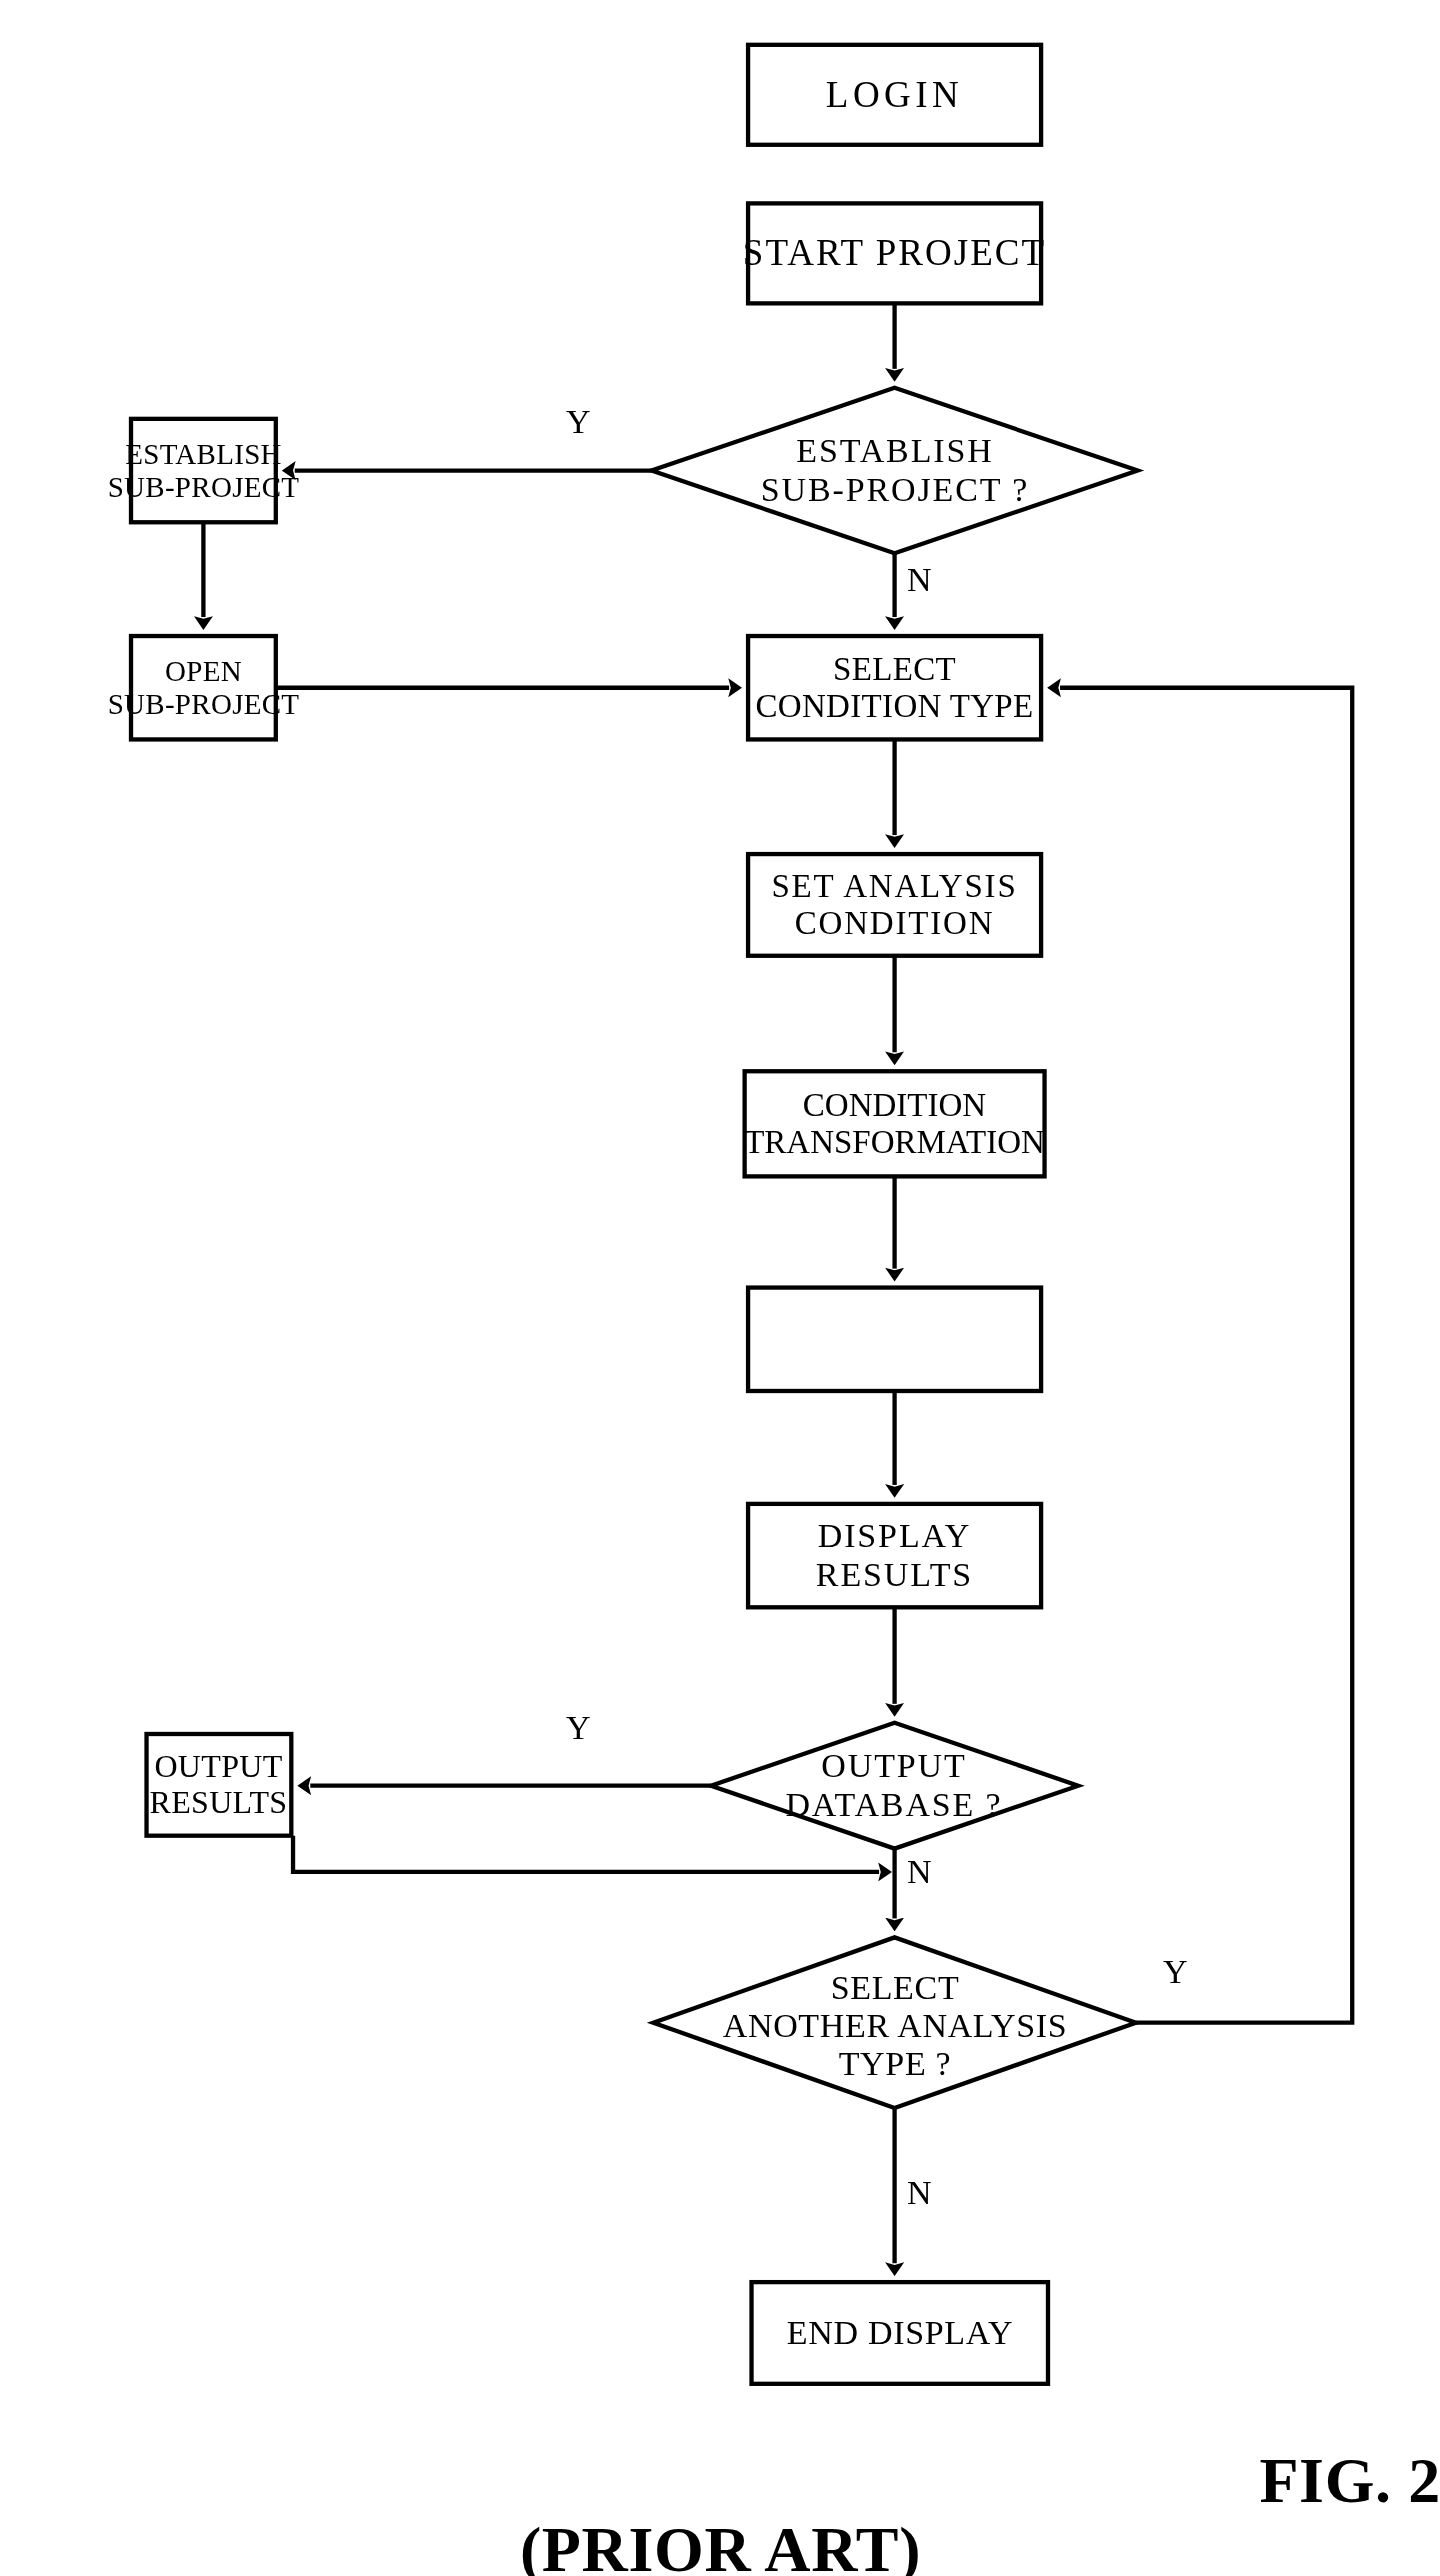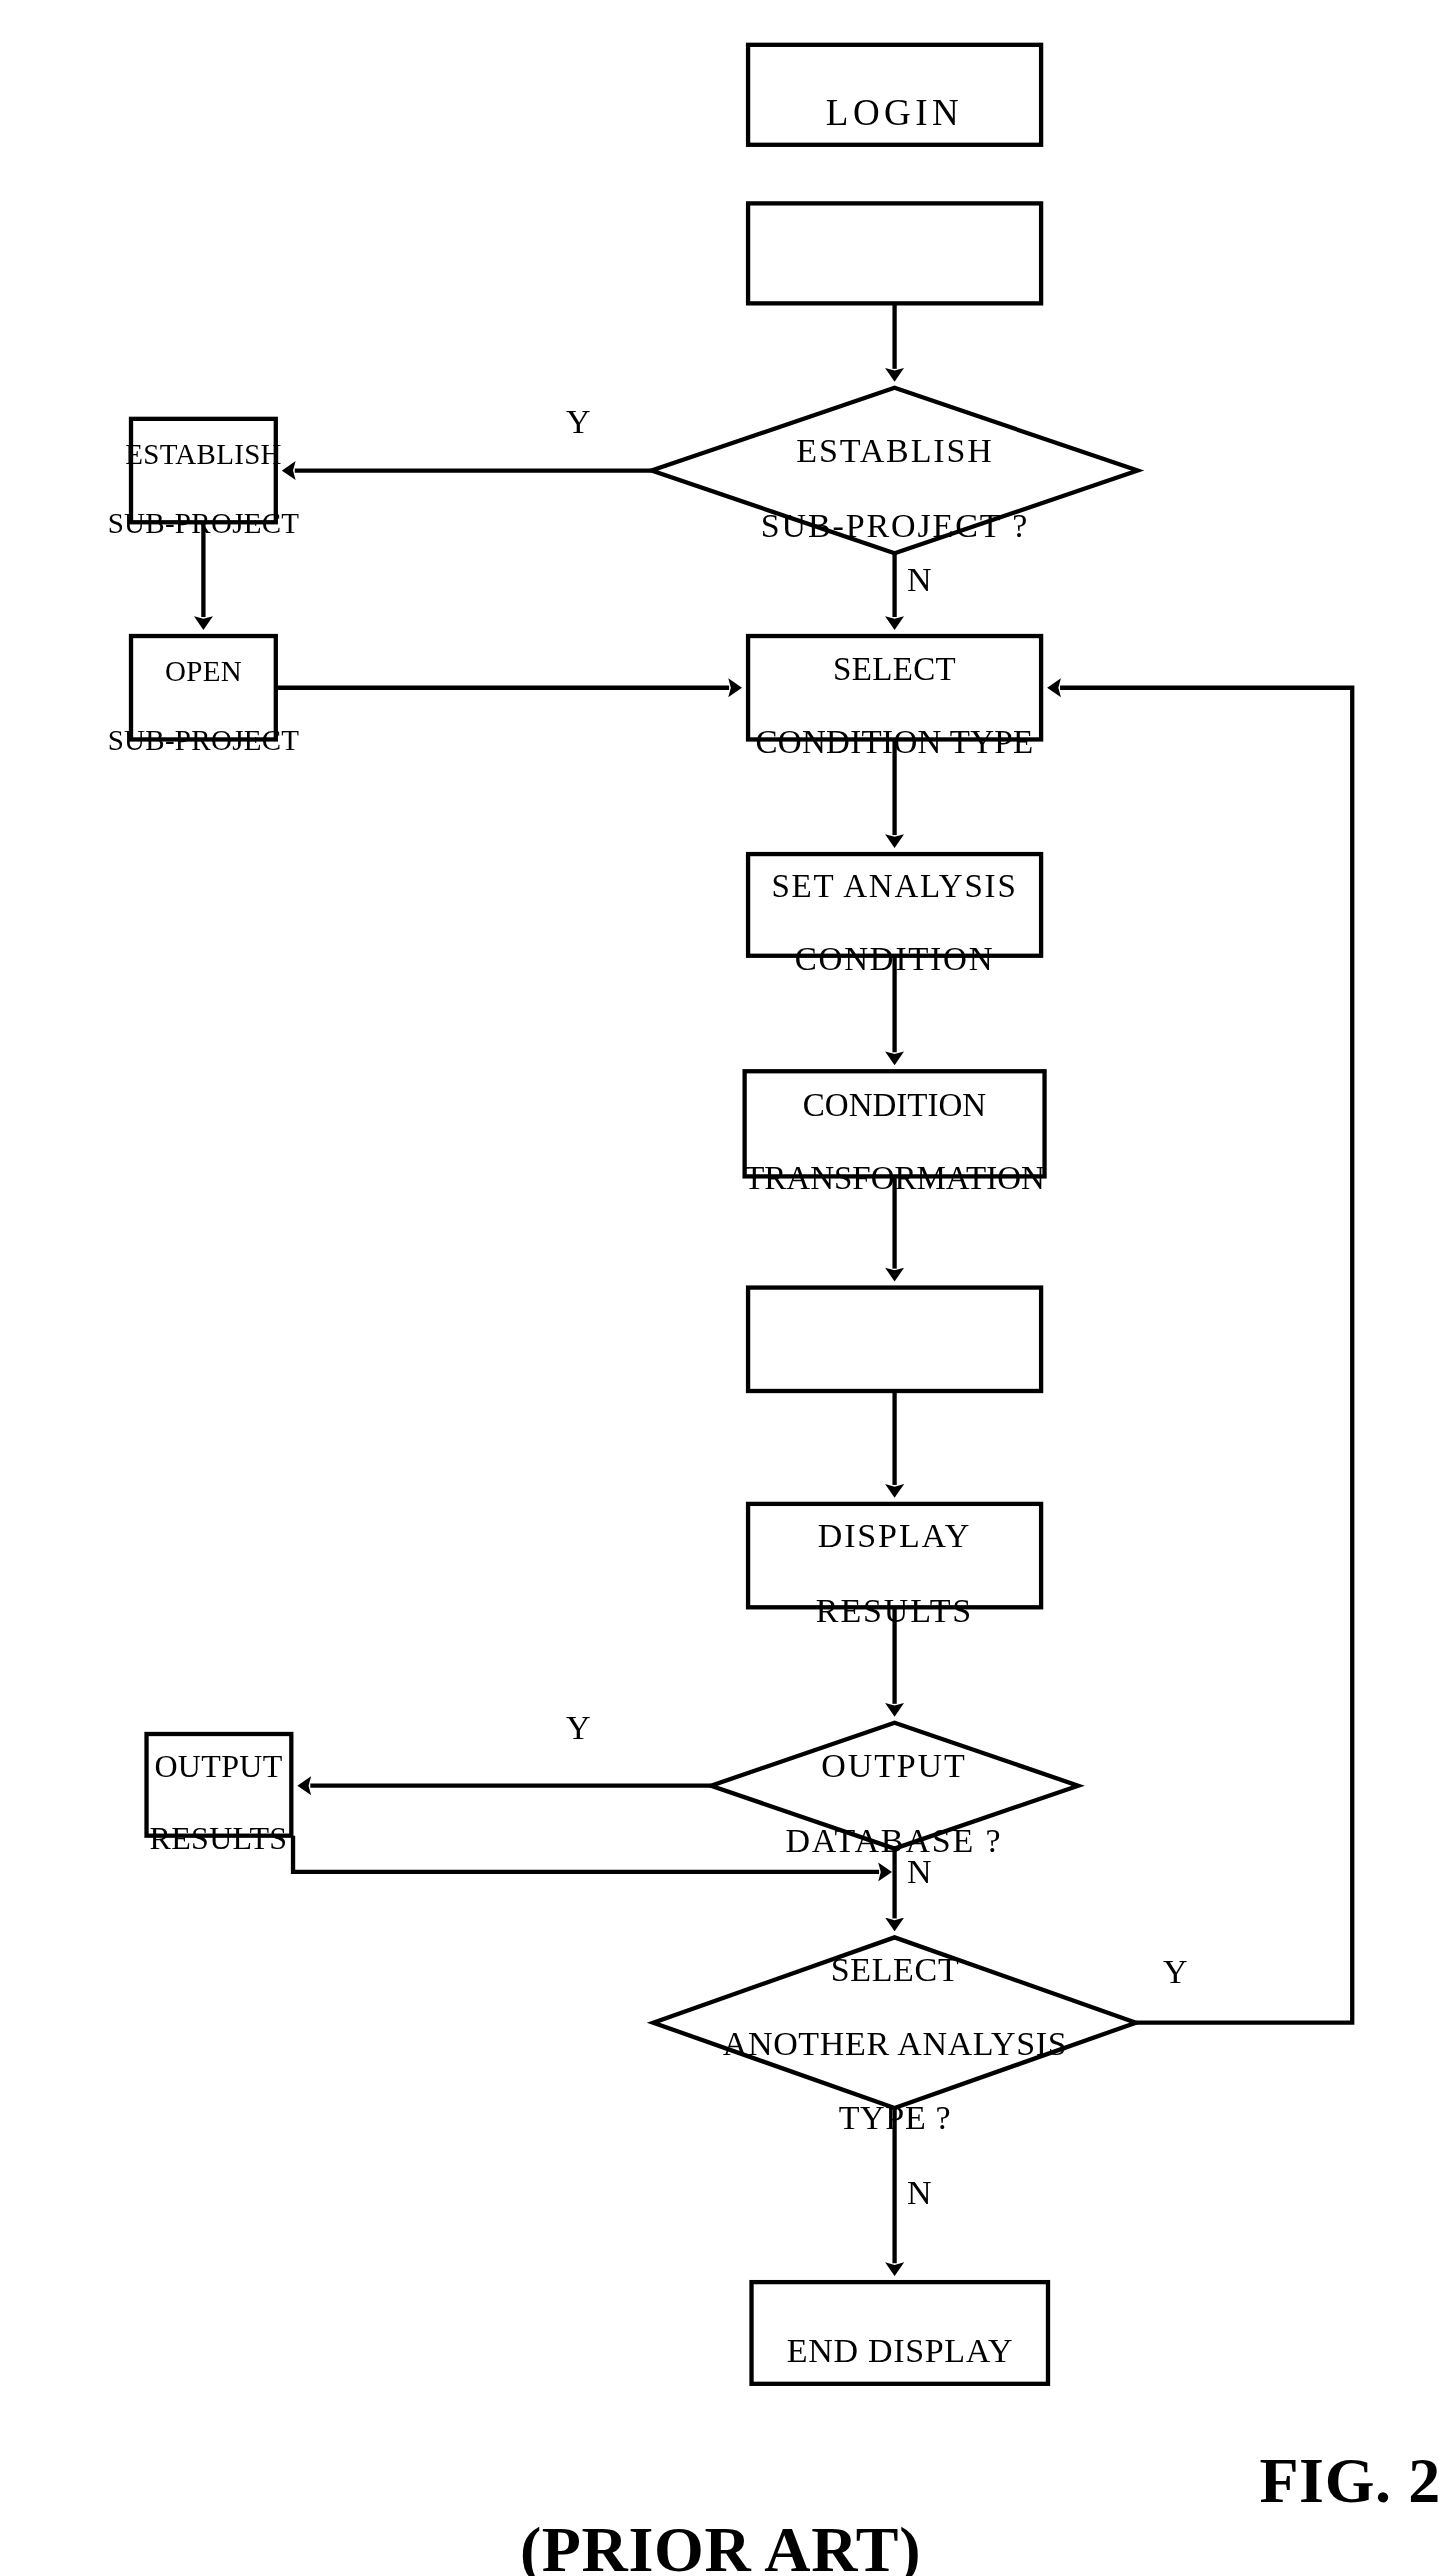--- a/index.html
+++ b/index.html
@@ -29,21 +29,21 @@
     align-items: center;
     justify-content: center;
     text-align: center;
     color: #000000;
     font-family: "Liberation Serif", "DejaVu Serif", serif;
     letter-spacing: 0.055em;
     line-height: 1.12;
     white-space: nowrap;
     pointer-events: none;
   }
-  .node-label span { display: block; margin-top: 36px; }
+  .node-label span { display: block; }
   .edge-label {
     position: absolute;
     color: #000000;
     font-family: "Liberation Serif", "DejaVu Serif", serif;
     font-size: 34px;
     line-height: 1;
     white-space: nowrap;
   }
   .caption {
     position: absolute;
@@ -135,20 +135,23 @@
 
        feedback loop back to select analysis type --&gt;
       <polyline points="1318,2347 1569,2347 1569,798 1230,798" marker-end="url(#ah)"></polyline>
     </g>
   </svg>
 
   <div class="node-label" style="left:748px; top:45px; width:293px; height:100px; font-size:37px; letter-spacing:0.12em;">
     <span>LOGIN</span>
   </div>
 
+  <div class="node-label" style="left:748px; top:203px; width:293px; height:100px; font-size:37px;">
+    <span>START PROJECT</span>
+  </div>
 
   <div class="node-label" style="left:671px; top:422px; width:448px; height:97px; font-size:34px;">
     <span>ESTABLISH</span>
     <span>SUB-PROJECT ?</span>
   </div>
 
   <div class="node-label" style="left:121px; top:419px; width:165px; height:103px; font-size:29px; letter-spacing:0.01em;">
     <span>ESTABLISH</span>
     <span>SUB-PROJECT</span>
   </div>

